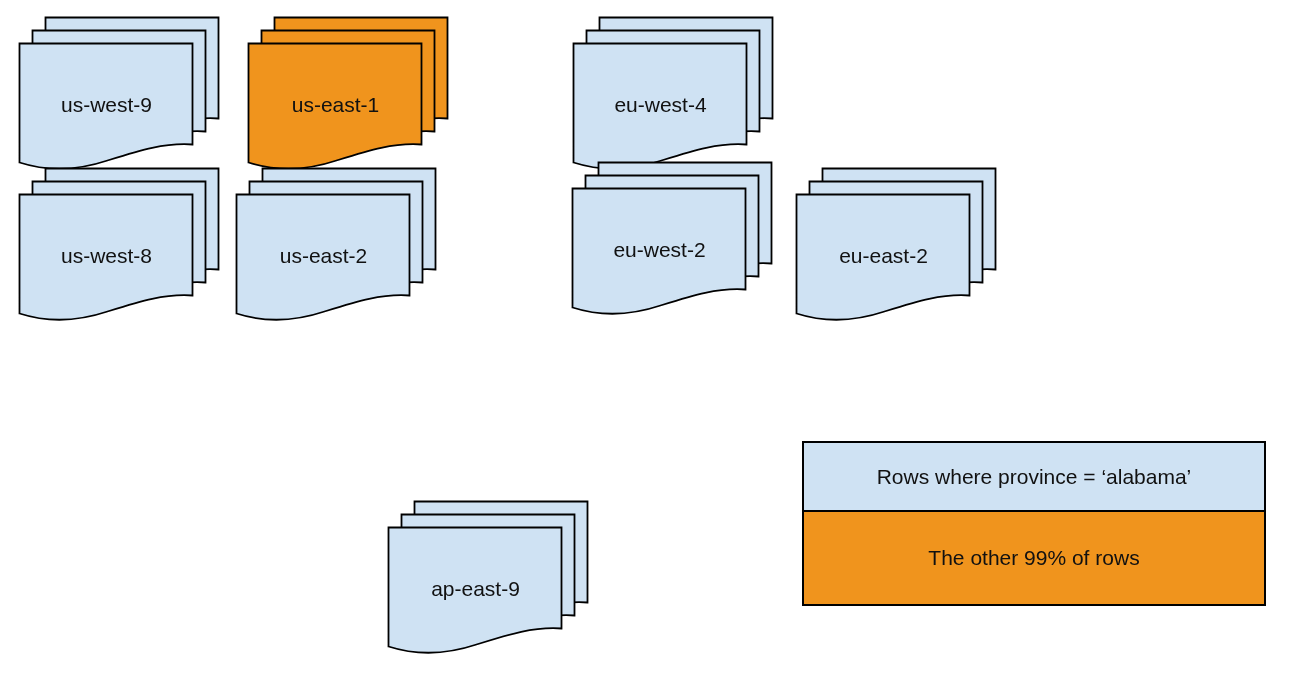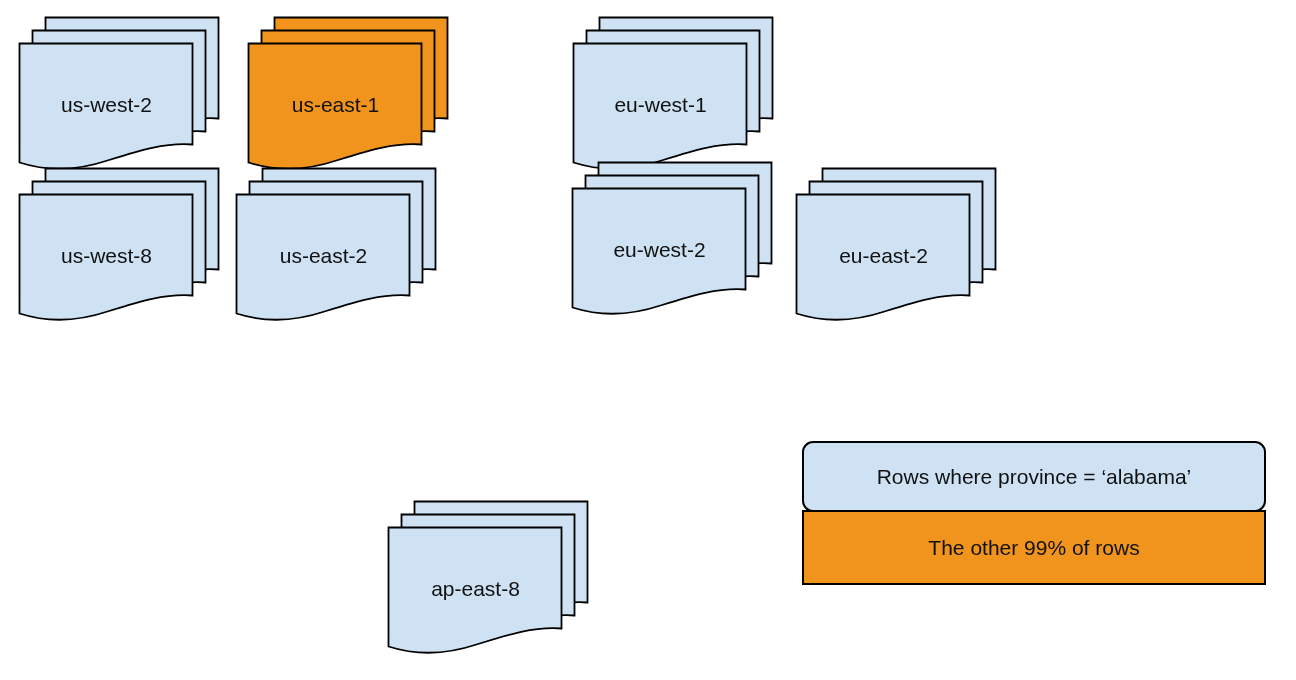--- a/index.html
+++ b/index.html
@@ -29,60 +29,60 @@
     position:absolute;left:802px;top:441px;width:464px;
   }
   .legend-row{
     box-sizing:border-box;
     border:2px solid var(--outline);
     height:71px;
     display:flex;align-items:center;justify-content:center;
     font-size:21px;color:var(--text);
     background:#fff;
   }
-  .legend-row + .legend-row{margin-top:-2px;height:75px;}
-  .legend-row.partition{background:var(--partition_fill);border-radius:11px;}
+  .legend-row + .legend-row{margin-top:-2px;height:96px;}
+  .legend-row.partition{background:var(--partition_fill);}
   .legend-row.highlight{background:var(--highlight_fill);}
 </style>
 </head>
 <body>
 
 <svg width="0" height="0" style="position:absolute" aria-hidden="true">
   <defs>
     <path id="docshape" d="M0 0 H173 V101 C145 99 120 107 88 117 C55 128 25 127 0 119 Z"></path>
   </defs>
 </svg>
 
 <div class="page">
 
   <div class="stack partition" style="left:18px;top:16px">
     <svg width="203" height="158" viewBox="-1.5 -1.5 203 158">
       <use href="#docshape" class="doc" transform="translate(26,0)"></use>
       <use href="#docshape" class="doc" transform="translate(13,13)"></use>
       <use href="#docshape" class="doc" transform="translate(0,26)"></use>
     </svg>
-    <div class="stack-label">us-west-2</div>
+    <div class="stack-label">us-west-9</div>
   </div>
 
   <div class="stack highlight" style="left:247px;top:16px">
     <svg width="203" height="158" viewBox="-1.5 -1.5 203 158">
       <use href="#docshape" class="doc" transform="translate(26,0)"></use>
       <use href="#docshape" class="doc" transform="translate(13,13)"></use>
       <use href="#docshape" class="doc" transform="translate(0,26)"></use>
     </svg>
     <div class="stack-label">us-east-1</div>
   </div>
 
   <div class="stack partition" style="left:572px;top:16px">
     <svg width="203" height="158" viewBox="-1.5 -1.5 203 158">
       <use href="#docshape" class="doc" transform="translate(26,0)"></use>
       <use href="#docshape" class="doc" transform="translate(13,13)"></use>
       <use href="#docshape" class="doc" transform="translate(0,26)"></use>
     </svg>
-    <div class="stack-label">eu-west-1</div>
+    <div class="stack-label">eu-west-4</div>
   </div>
 
 
   <div class="stack partition" style="left:18px;top:167px">
     <svg width="203" height="158" viewBox="-1.5 -1.5 203 158">
       <use href="#docshape" class="doc" transform="translate(26,0)"></use>
       <use href="#docshape" class="doc" transform="translate(13,13)"></use>
       <use href="#docshape" class="doc" transform="translate(0,26)"></use>
     </svg>
     <div class="stack-label">us-west-8</div>
@@ -115,21 +115,21 @@
     <div class="stack-label">eu-east-2</div>
   </div>
 
 
   <div class="stack partition" style="left:387px;top:500px">
     <svg width="203" height="158" viewBox="-1.5 -1.5 203 158">
       <use href="#docshape" class="doc" transform="translate(26,0)"></use>
       <use href="#docshape" class="doc" transform="translate(13,13)"></use>
       <use href="#docshape" class="doc" transform="translate(0,26)"></use>
     </svg>
-    <div class="stack-label">ap-east-8</div>
+    <div class="stack-label">ap-east-9</div>
   </div>
 
   <div class="legend">
     <div class="legend-row partition">
       <span>Rows where province = ‘alabama’</span>
     </div>
     <div class="legend-row highlight">
       <span>The other 99% of rows</span>
     </div>
   </div>

